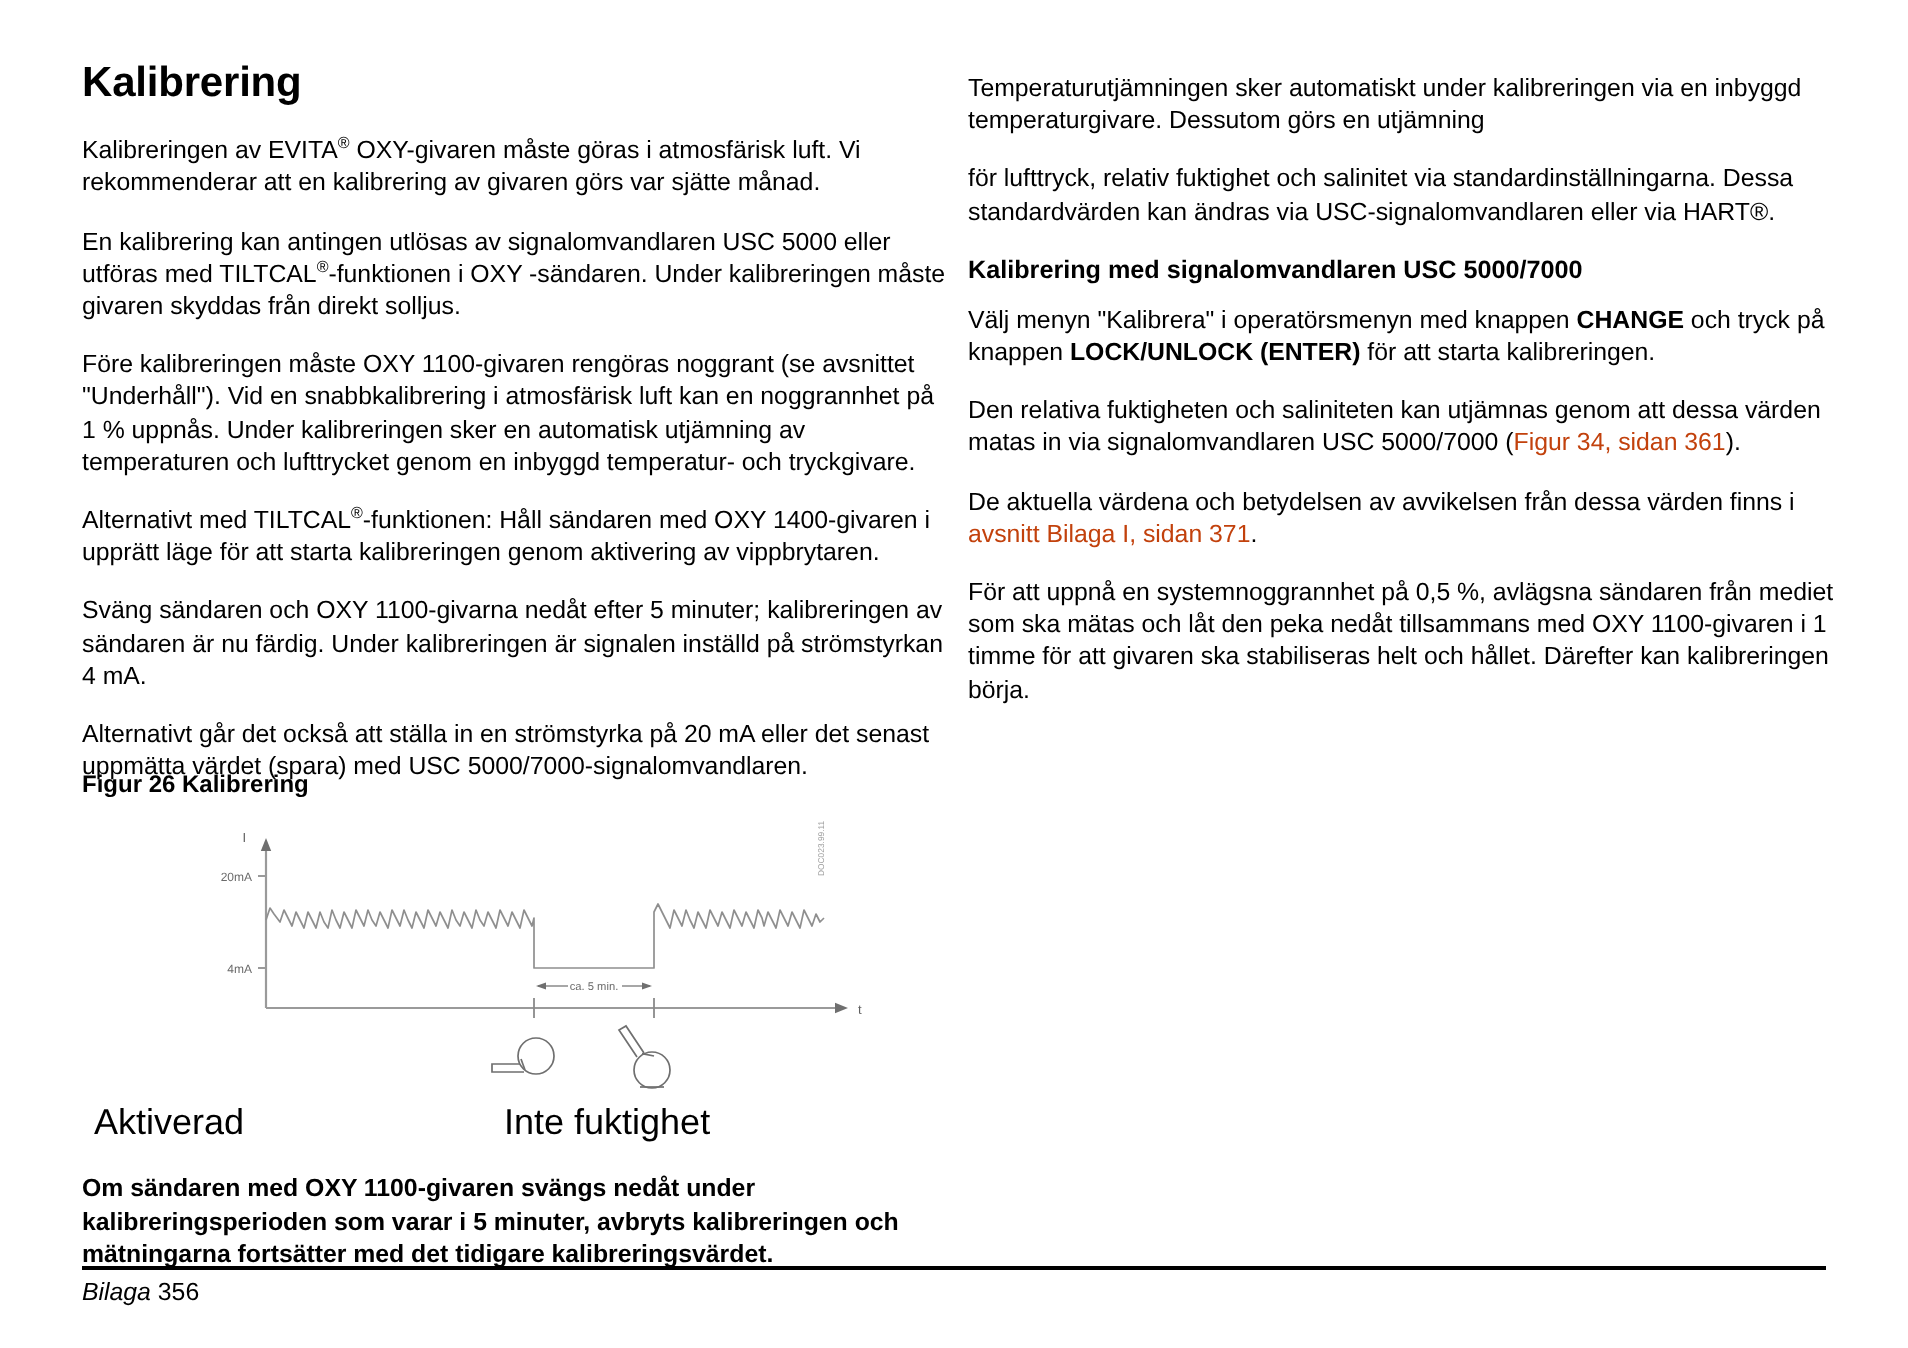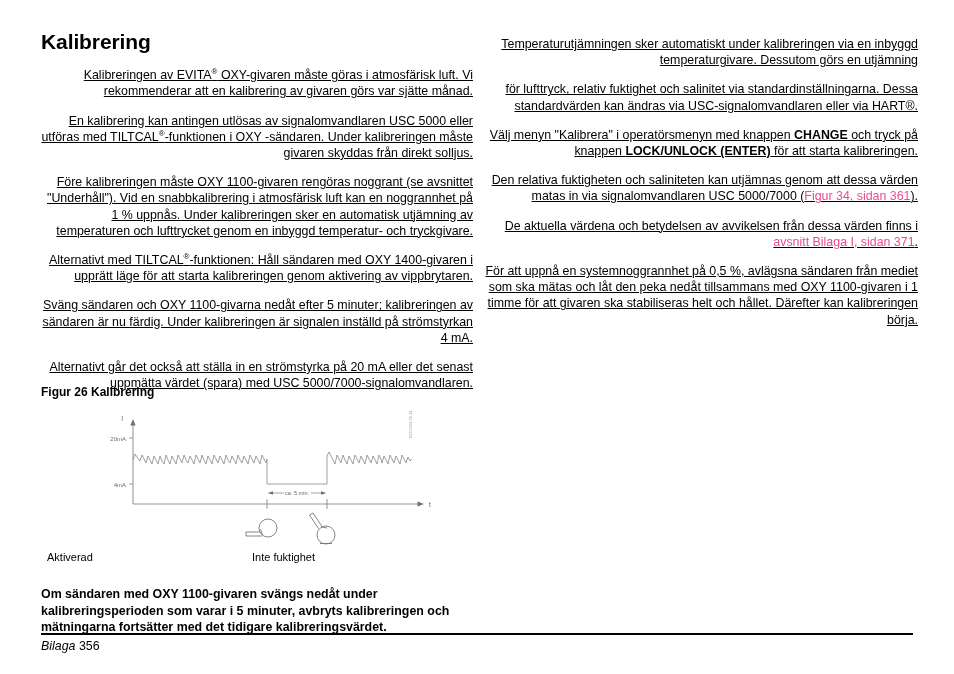--- a/index.html
+++ b/index.html
@@ -41,41 +41,40 @@
     font-weight: bold;
     margin: 0 0 14px 0;
     letter-spacing: -0.1px;
     line-height: 1.1;
   }
 
   p.para {
     font-size: 12.4px;
     line-height: 16.2px;
     margin: 0 0 13px 0;
-    text-align: right;
-    text-decoration: underline;
+    text-align: left;
   }
   p.para:last-child { margin-bottom: 0; }
 
   h2.sub-head {
     font-size: 12.6px;
     font-weight: bold;
     margin: 3px 0 9px 0;
     line-height: 16px;
   }
 
   sup.reg {
     font-size: 8px;
     vertical-align: super;
     line-height: 0;
   }
 
   .b { font-weight: bold; }
   a.link, .link {
-    color: #ec4899;
+    color: #c2410c;
     text-decoration: none;
   }
 
   
   .fig-caption {
     position: absolute;
     left: 41px;
     top: 385px;
     font-size: 12px;
     font-weight: bold;
@@ -88,21 +87,21 @@
     height: 160px;
   }
   .fig-svg { display: block; }
 
   .fig-labels {
     position: absolute;
     left: 41px;
     top: 551px;
     width: 400px;
     height: 18px;
-    font-size: 11px;
+    font-size: 18px;
   }
   .lbl-activated {
     position: absolute;
     left: 6px; top: 0;
   }
   .lbl-not-activated {
     position: absolute;
     left: 211px; top: 0;
   }
 
@@ -217,20 +216,21 @@
     <span class="lbl-activated">Aktiverad</span>
     <span class="lbl-not-activated">Inte fuktighet</span>
   </div>
 
   <p class="para-below-fig"><span>Om sändaren med OXY 1100-givaren svängs nedåt under kalibreringsperioden som varar i 5 minuter, avbryts kalibreringen och mätningarna fortsätter med det tidigare kalibreringsvärdet.</span></p>
 
   <div class="col-right">
     <p class="para"><span>Temperaturutjämningen sker automatiskt under kalibreringen via en inbyggd temperaturgivare. Dessutom görs en utjämning</span></p>
     <p class="para"><span>för lufttryck, relativ fuktighet och salinitet via standardinställningarna. Dessa standardvärden kan ändras via USC-signalomvandlaren eller via HART®.</span></p>
 
+    <h2 class="sub-head">Kalibrering med signalomvandlaren USC 5000/7000</h2>
 
     <p class="para"><span>Välj menyn "Kalibrera" i operatörsmenyn med knappen </span><span class="b">CHANGE</span><span>  och tryck på knappen </span><span class="b">LOCK/UNLOCK (ENTER)</span><span>  för att starta kalibreringen.</span></p>
     <p class="para"><span>Den relativa fuktigheten och saliniteten kan utjämnas genom att dessa värden matas in via signalomvandlaren USC 5000/7000 (</span><a class="link" href="#">Figur 34, sidan 361</a><span>).</span></p>
     <p class="para"><span>De aktuella värdena och betydelsen av avvikelsen från dessa värden finns i </span><a class="link" href="#">avsnitt Bilaga I, sidan 371</a><span>.</span></p>
     <p class="para"><span>För att uppnå en systemnoggrannhet på 0,5 %, avlägsna sändaren från mediet som ska mätas och låt den peka nedåt tillsammans med OXY 1100-givaren i 1 timme för att givaren ska stabiliseras helt och hållet. Därefter kan kalibreringen börja.</span></p>
   </div>
 
   <div class="footer-rule"></div>
   <div class="footer-text">
     <span class="loc">Bilaga</span><span> </span><span>356</span>

